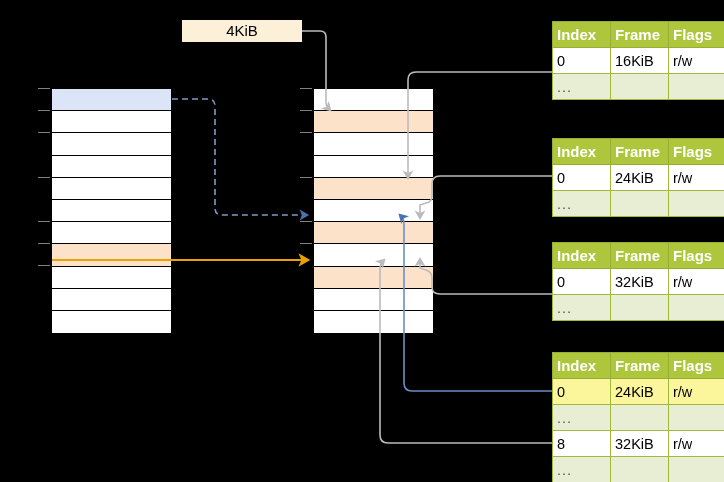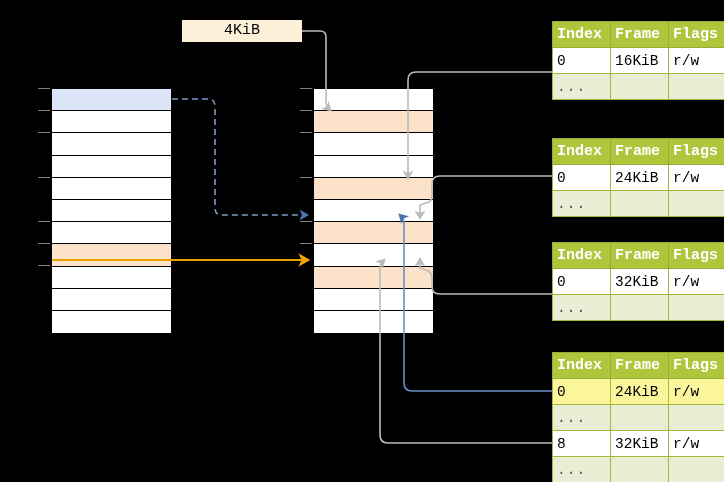--- a/index.html
+++ b/index.html
@@ -5,21 +5,21 @@
   html, body {
     margin: 0;
     padding: 0;
     background: #000000;
   }
   #canvas {
     position: relative;
     width: 724px;
     height: 482px;
     background: #000000;
-    font-family: Liberation Mono, monospace;
+    font-family: Liberation Sans, sans-serif;
     overflow: hidden;
   }
 
   
   .col {
     position: absolute;
     box-sizing: border-box;
     border: 1px solid #000000;
     background: #ffffff;
   }

